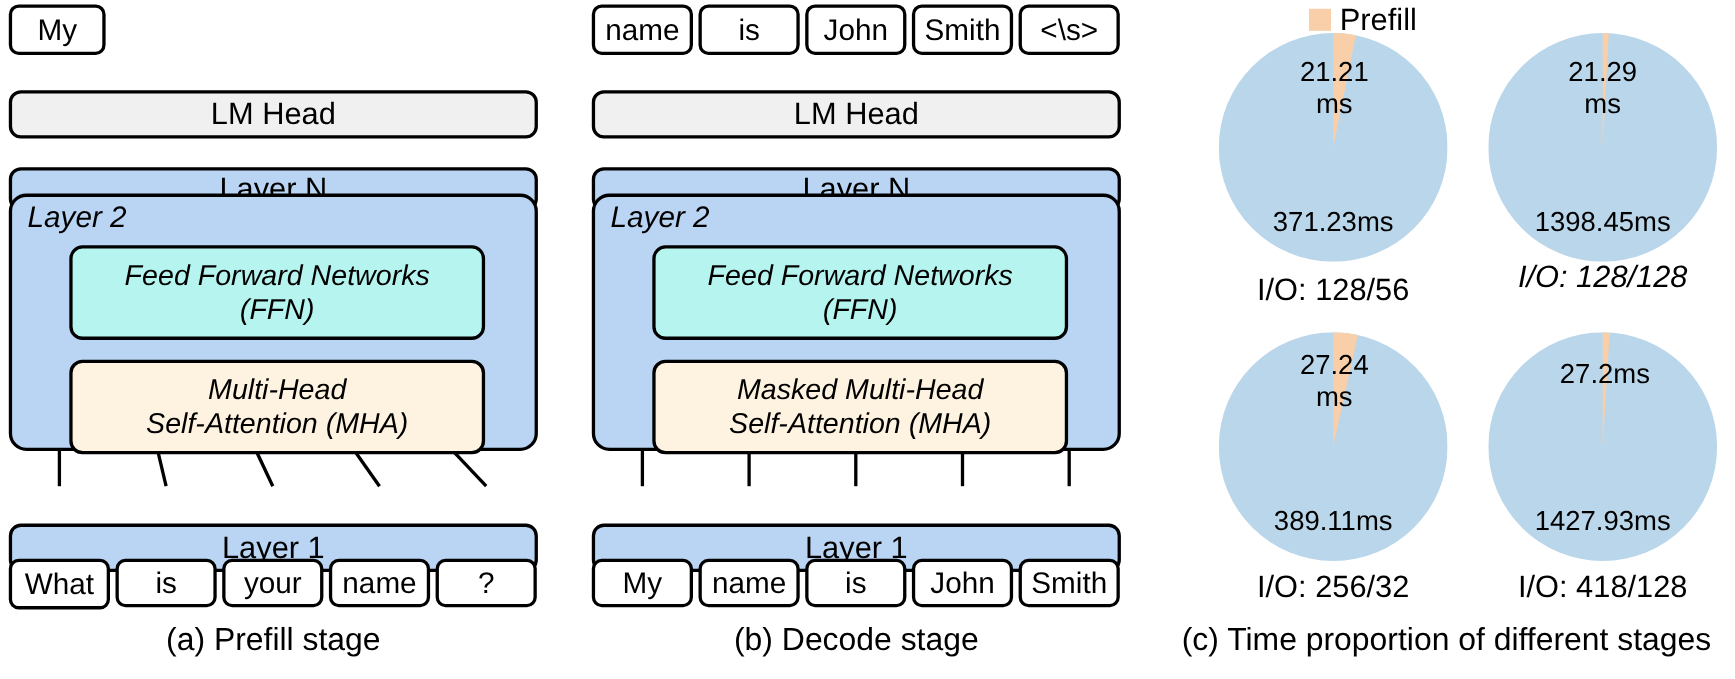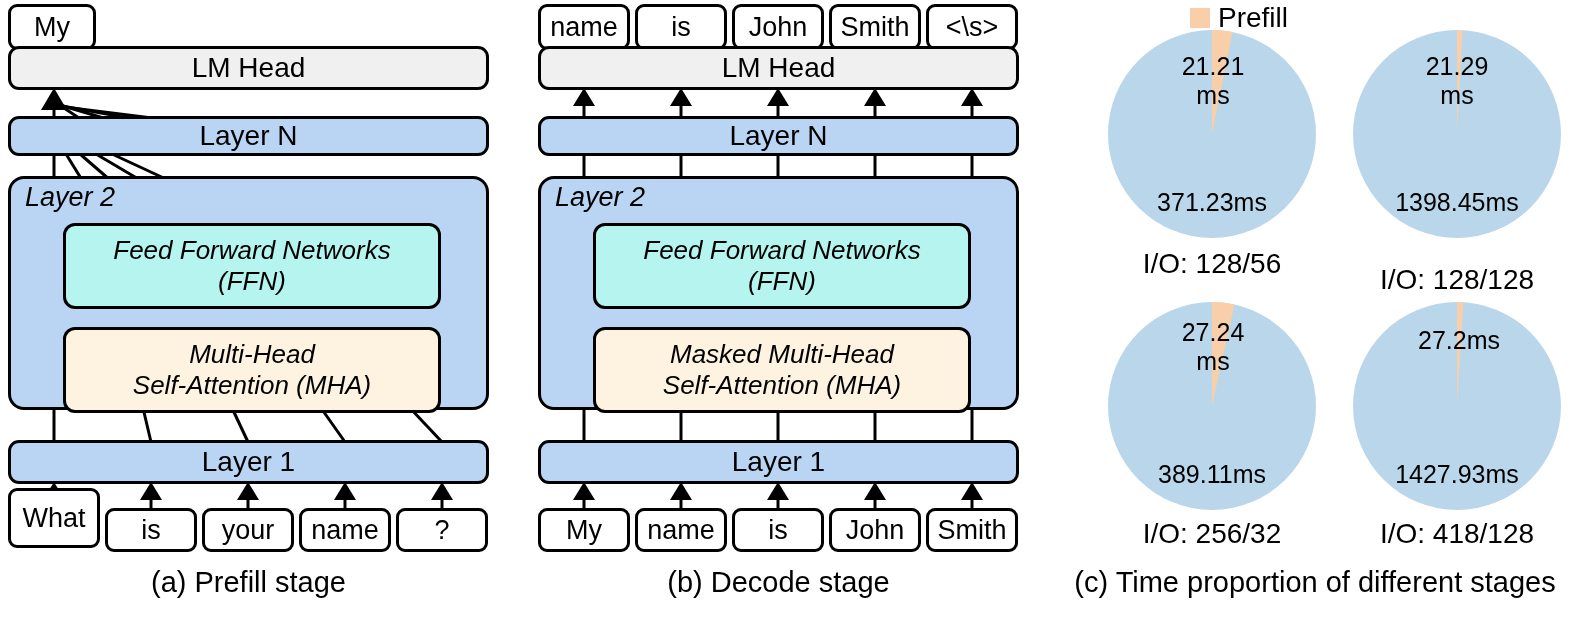--- a/index.html
+++ b/index.html
@@ -35,20 +35,21 @@
   }
   .token {
     border-radius: 9px;
     font-size: 27px;
     background: #ffffff;
     border-width: 3px;
   }
   .bar {
     font-size: 28px;
     border-radius: 11px;
+    margin-top: 36px;
   }
   .bar-head { background: #f0f0f0; }
   .bar-blue { background: #b9d5f3; }
 
   .block-layer2 {
     background: #b9d5f3;
     border-radius: 16px;
     display: block;
     padding: 0;
     font-style: italic;
@@ -182,21 +183,21 @@
       <line x1="151" y1="30" x2="151" y2="14"></line>
         <polygon points="151,0 140,18 162,18"></polygon>
       <line x1="248" y1="30" x2="248" y2="14"></line>
         <polygon points="248,0 237,18 259,18"></polygon>
       <line x1="345" y1="30" x2="345" y2="14"></line>
         <polygon points="345,0 334,18 356,18"></polygon>
       <line x1="442" y1="30" x2="442" y2="14"></line>
         <polygon points="442,0 431,18 453,18"></polygon>
     </svg>
 
-    <div class="node token" style="left:8px; top:488px; width:92px; height:60px;">What</div>
+    <div class="node token" style="left:8px; top:508px; width:92px; height:46px;">What</div>
     <div class="node token" style="left:105px; top:508px; width:92px; height:44px;">is</div>
     <div class="node token" style="left:202px; top:508px; width:92px; height:44px;">your</div>
     <div class="node token" style="left:299px; top:508px; width:92px; height:44px;">name</div>
     <div class="node token" style="left:396px; top:508px; width:92px; height:44px;">?</div>
 
     <div class="caption" style="left:8px; top:566px; width:481px;">(a) Prefill stage</div>
   </div>
 
   <div>
 
@@ -293,21 +294,21 @@
 
     <div class="pie-wrap" style="left:1353px; top:30px; width:208px; height:208px;">
       <svg viewBox="0 0 208 208" width="208" height="208">
         <circle cx="104" cy="104" r="104" fill="#bad6ea"></circle>
         <path d="M104,104 L104,0 A104,104 0 0,1 109.6,0.15 Z" fill="#f8cfa9"></path>
       </svg>
     </div>
     <div class="pie-label" style="left:1402px; top:52px; width:110px;">21.29
 ms</div>
     <div class="pie-label" style="left:1362px; top:188px; width:190px;">1398.45ms</div>
-    <div class="pie-io" style="left:1352px; top:264px; width:210px;">I/O: 128/128</div>
+    <div class="pie-io" style="left:1352px; top:236px; width:210px;font-style:italic;">I/O: 128/128</div>
 
     <div class="pie-wrap" style="left:1108px; top:302px; width:208px; height:208px;">
       <svg viewBox="0 0 208 208" width="208" height="208">
         <circle cx="104" cy="104" r="104" fill="#bad6ea"></circle>
         <path d="M104,104 L104,0 A104,104 0 0,1 126.5,2.45 Z" fill="#f8cfa9"></path>
       </svg>
     </div>
     <div class="pie-label" style="left:1158px; top:318px; width:110px;">27.24
 ms</div>
     <div class="pie-label" style="left:1122px; top:460px; width:180px;">389.11ms</div>

